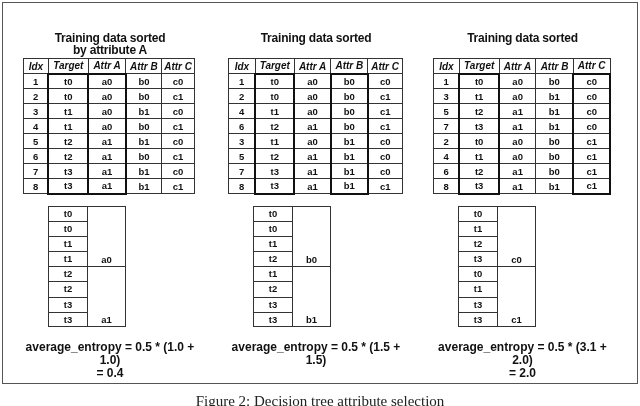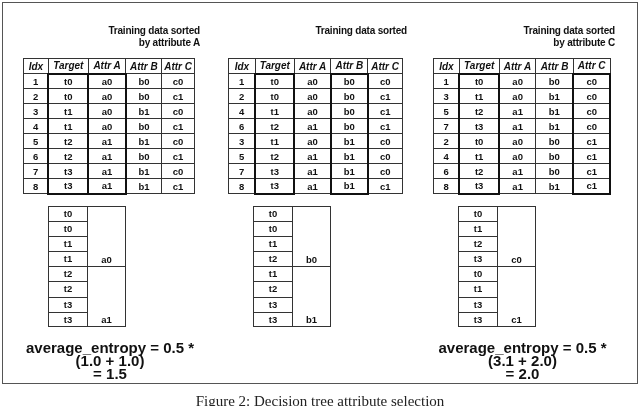--- a/index.html
+++ b/index.html
@@ -6,22 +6,22 @@
     html, body { width: 640px; height: 406px; background: #ffffff; overflow: hidden; }
     body { position: relative; font-family: "Liberation Sans", "DejaVu Sans", sans-serif; color: #111; }
 
     .frame {
       position: absolute; left: 2px; top: 2px; width: 636px; height: 382px;
       border: 1.5px solid #555;
     }
 
     .panel { position: absolute; top: 0; }
     .panel-title {
-      position: absolute; top: 25px; width: 100%;
-      text-align: right; font-weight: bold; font-size: 10px; line-height: 12px;
+      position: absolute; top: 32px; width: 100%;
+      text-align: center; font-weight: bold; font-size: 12px; line-height: 12px;
       letter-spacing: -0.2px;
     }
 
     table.data {
       position: absolute; top: 58px;
       border-collapse: collapse; font-weight: bold; font-size: 9.5px;
     }
     table.data th, table.data td {
       height: 15px; padding: 0; text-align: center; border: 1px solid #333;
       line-height: 13px;
@@ -44,21 +44,21 @@
     .split .tcell:last-child { border-bottom: 1px solid #333; }
     .split .grp {
       position: absolute; left: 39px; width: 39px; border: 1px solid #333;
       display: flex; align-items: flex-end; justify-content: center; padding-bottom: 1px;
     }
     .split .grp.g0 { top: 0; height: 61px; }
     .split .grp.g1 { top: 60px; height: 61px; }
 
     .formula {
       position: absolute; top: 341px; width: 100%; text-align: center;
-      font-weight: bold; font-size: 15px; line-height: 13px;
+      font-weight: bold; font-size: 12px; line-height: 13px;
     }
     .formula .l2 { display: block; }
 
     .caption {
       position: absolute; top: 393px; left: 0; width: 640px; text-align: center;
       font-family: "Liberation Serif", "DejaVu Serif", serif; font-size: 15px; color: #222;
     }
   </style>
 </head>
 <body>
@@ -159,21 +159,21 @@
       </div>
     <div class="grp g0">
         <span>a0</span>
       </div>
     <div class="grp g1">
         <span>a1</span>
       </div>
   </div>
   <div class="formula">
     <span class="l2">average_entropy =  0.5 * (1.0 + 1.0)</span>
-    <span class="l2">= 1.5</span>
+    <span class="l2">= 0.4</span>
   </div>
 </div>
 
 <div class="panel" style="left:225px;width:182px;">
   <div class="panel-title">
     <div>Training data sorted</div>
   </div>
   <table class="data" style="left:3px;width:175px;">
     <colgroup>
         <col style="width:27px">
@@ -262,27 +262,27 @@
         <div class="tcell">t3</div>
       </div>
     <div class="grp g0">
         <span>b0</span>
       </div>
     <div class="grp g1">
         <span>b1</span>
       </div>
   </div>
   <div class="formula">
+    <span class="l2">average_entropy =  0.5 * (1.5 + 1.5)</span>
   </div>
 </div>
 
 <div class="panel" style="left:430px;width:185px;">
   <div class="panel-title">
     <div>Training data sorted</div>
-    <div>by attribute C</div>
   </div>
   <table class="data" style="left:3px;width:178px;">
     <colgroup>
         <col style="width:26px">
         <col style="width:40px">
         <col style="width:37px">
         <col style="width:38px">
         <col style="width:37px">
       </colgroup>
     <thead>

